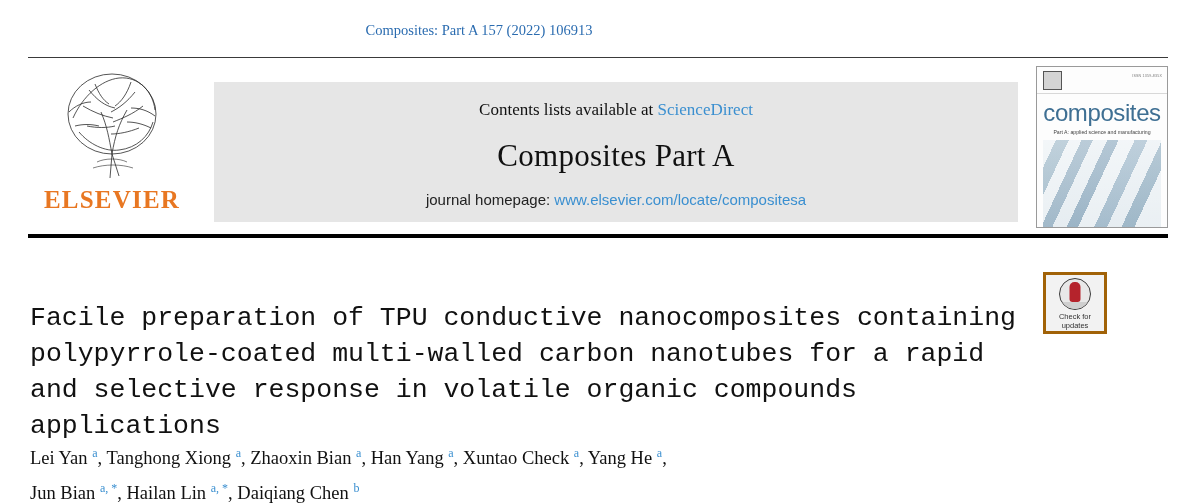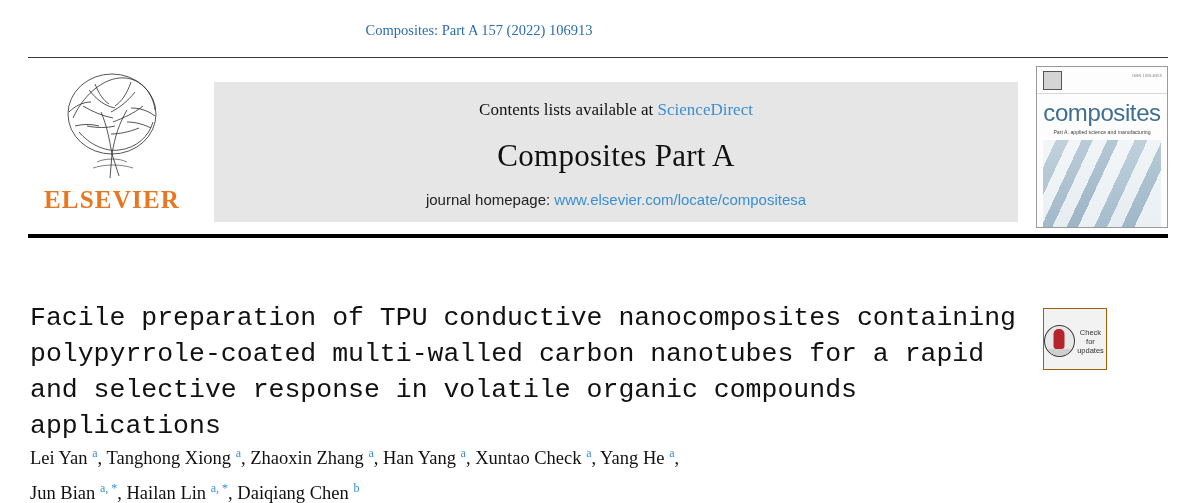--- a/index.html
+++ b/index.html
@@ -182,28 +182,28 @@
     background: #000;
   }
 
   
   .badge {
     position: absolute;
     top: 272px;
     left: 1043px;
     width: 64px;
     height: 62px;
-    border: 1px solid #a16207;
+    border: 3px solid #a16207;
     background: #f2f2f2;
     box-sizing: border-box;
     display: flex;
+    flex-direction: column;
     align-items: center;
     justify-content: flex-start;
     padding-top: 3px;
-    margin-top: 36px;
   }
   .badge-circle {
     width: 30px;
     height: 30px;
     border-radius: 50%;
     background: #e8e8e8;
     border: 1.5px solid #3b3b3b;
     position: relative;
     overflow: hidden;
   }
@@ -328,17 +328,17 @@
     <div class="badge-circle"></div>
     <div class="badge-text">
       <span>Check for</span><br>
       <span>updates</span>
     </div>
   </div>
 
   <div class="article-title">Facile preparation of TPU conductive nanocomposites containing polypyrrole-coated multi-walled carbon nanotubes for a rapid and selective response in volatile organic compounds applications</div>
 
   <div class="authors">
-    <div id="author-line-1"><span>Lei Yan </span><sup>a</sup><span>, </span><span>Tanghong Xiong </span><sup>a</sup><span>, </span><span>Zhaoxin Zhang </span><sup>a</sup><span>, </span><span>Han Yang </span><sup>a</sup><span>, </span><span>Xuntao Check </span><sup>a</sup><span>, </span><span>Yang He </span><sup>a</sup><span>,</span></div>
+    <div id="author-line-1"><span>Lei Yan </span><sup>a</sup><span>, </span><span>Tanghong Xiong </span><sup>a</sup><span>, </span><span>Zhaoxin Bian </span><sup>a</sup><span>, </span><span>Han Yang </span><sup>a</sup><span>, </span><span>Xuntao Check </span><sup>a</sup><span>, </span><span>Yang He </span><sup>a</sup><span>,</span></div>
     <div id="author-line-2"><span>Jun Bian </span><sup>a, *</sup><span>, </span><span>Hailan Lin </span><sup>a, *</sup><span>, </span><span>Daiqiang Chen </span><sup>b</sup></div>
   </div>
 
 </div>
 
 </body></html>

